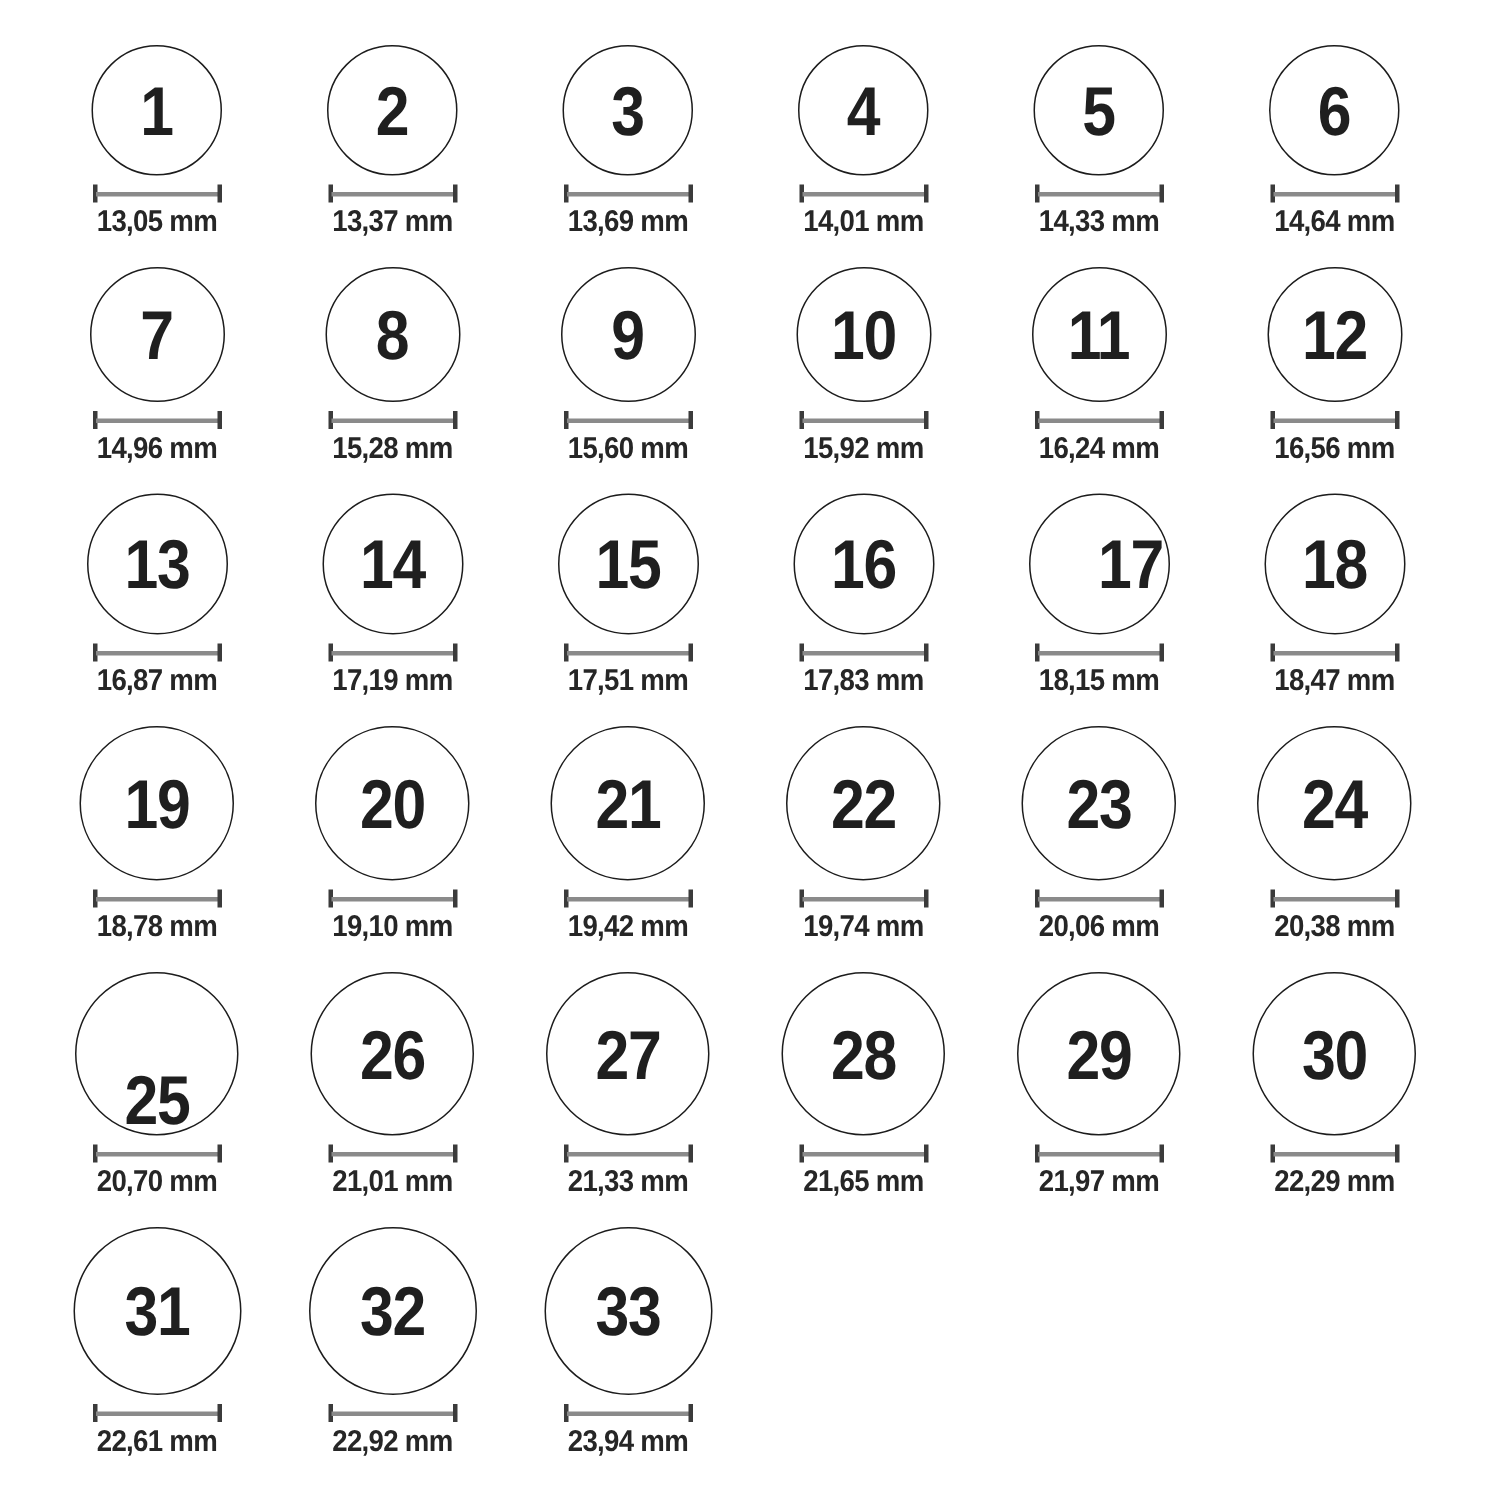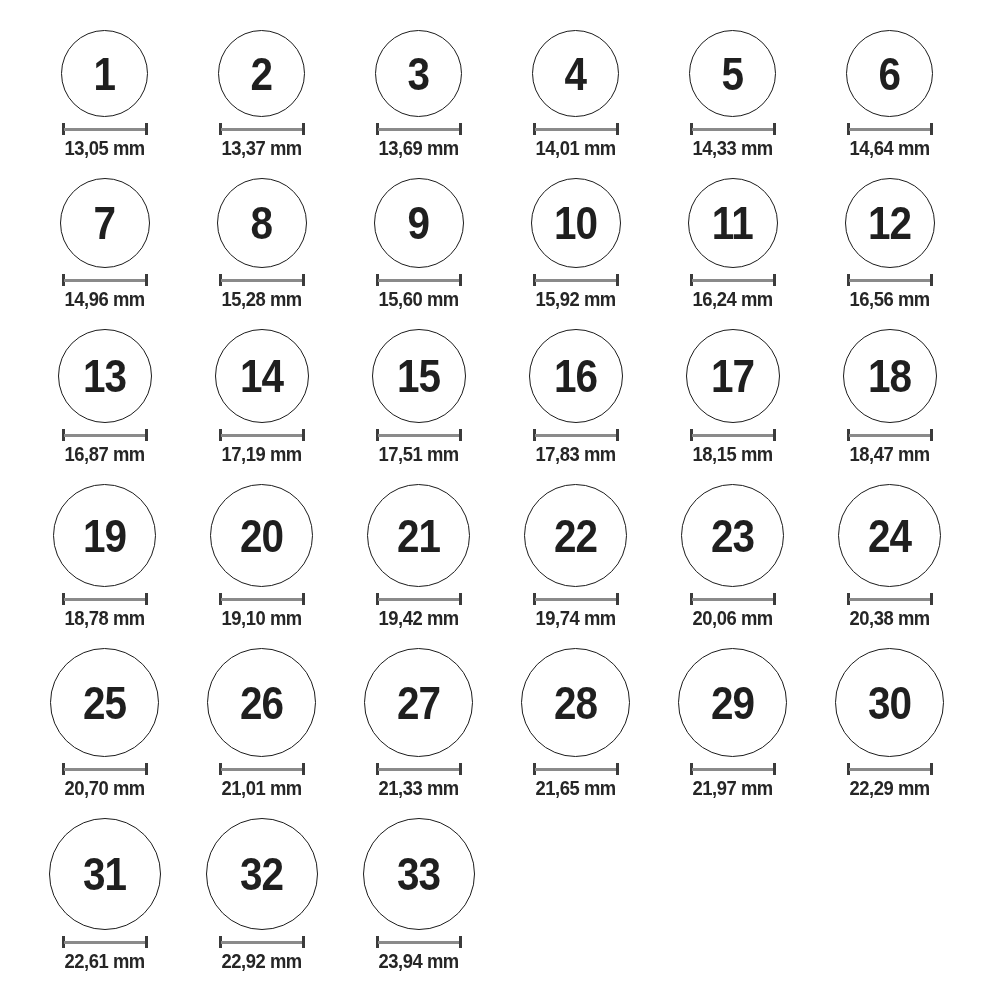--- a/index.html
+++ b/index.html
@@ -225,21 +225,21 @@
         <div class="cell">
           <div class="circle" style="width: 94px; height: 94px;">
             <span class="num">16</span>
           </div>
           <div class="measure">
             <span class="bar"></span>
           </div>
           <div class="label">17,83 mm</div>
         </div>
         <div class="cell">
-          <div class="circle" style="width: 94px; height: 94px;">
+          <div class="circle" style="width: 94px; height: 94px; justify-content: flex-end;">
             <span class="num">17</span>
           </div>
           <div class="measure">
             <span class="bar"></span>
           </div>
           <div class="label">18,15 mm</div>
         </div>
         <div class="cell">
           <div class="circle" style="width: 94px; height: 94px;">
             <span class="num">18</span>
@@ -301,21 +301,21 @@
             <span class="num">24</span>
           </div>
           <div class="measure">
             <span class="bar"></span>
           </div>
           <div class="label">20,38 mm</div>
         </div>
       </div>
       <div class="row">
         <div class="cell">
-          <div class="circle" style="width: 109px; height: 109px;">
+          <div class="circle" style="width: 109px; height: 109px; align-items: flex-end;">
             <span class="num">25</span>
           </div>
           <div class="measure">
             <span class="bar"></span>
           </div>
           <div class="label">20,70 mm</div>
         </div>
         <div class="cell">
           <div class="circle" style="width: 109px; height: 109px;">
             <span class="num">26</span>

